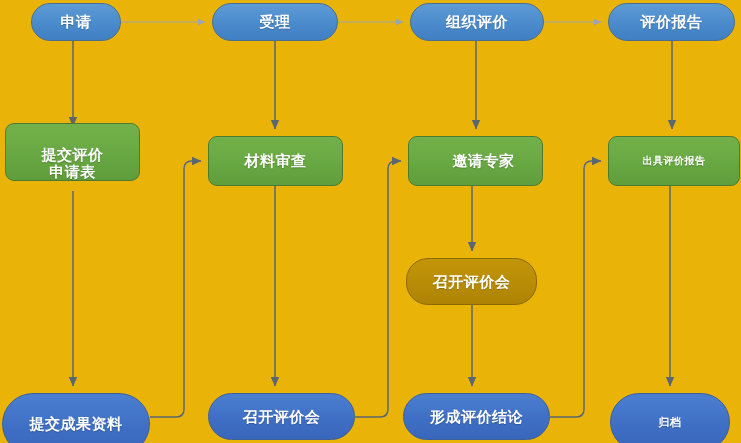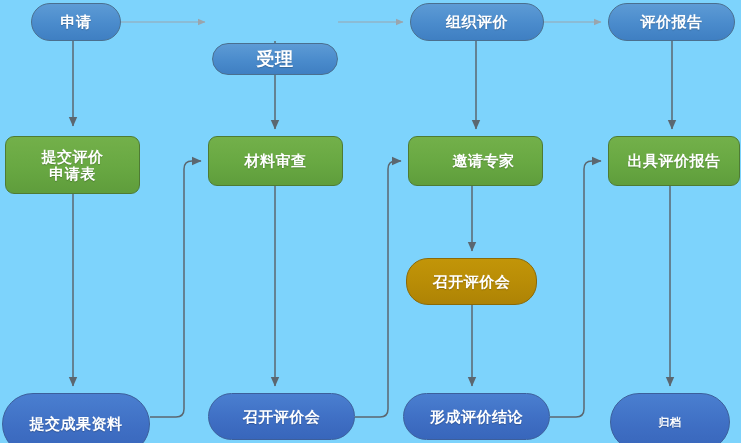--- a/index.html
+++ b/index.html
@@ -7,21 +7,21 @@
     padding: 0;
     background: #ffffff;
   }
   body {
     font-family: "Liberation Sans", "DejaVu Sans", sans-serif;
   }
   #canvas {
     position: relative;
     width: 741px;
     height: 443px;
-    background: #7dd3fc;
+    background: #eab308;
     overflow: hidden;
   }
   #wires {
     position: absolute;
     left: 0;
     top: 0;
     width: 741px;
     height: 443px;
     pointer-events: none;
   }
@@ -98,40 +98,40 @@
         <path d="M 150,417 L 176,417 Q 184,417 184,409 L 184,169 Q 184,161 192,161 L 201,161" fill="none" stroke="#5b6770" stroke-width="1.5" stroke-linecap="butt" marker-end="url(#arrowhead)"></path>
         <path d="M 355,417 L 380,417 Q 388,417 388,409 L 388,169 Q 388,161 396,161 L 401,161" fill="none" stroke="#5b6770" stroke-width="1.5" stroke-linecap="butt" marker-end="url(#arrowhead)"></path>
         <path d="M 550,417 L 576,417 Q 584,417 584,409 L 584,169 Q 584,161 592,161 L 601,161" fill="none" stroke="#5b6770" stroke-width="1.5" stroke-linecap="butt" marker-end="url(#arrowhead)"></path>
       </g>
   </svg>
 
   <div id="node-group">
       <div class="node pill c-blue-top" style="left: 31px; top: 3px; width: 90px; height: 38px; font-size: 15px;">
         <span class="node-label">申请</span>
       </div>
-      <div class="node pill c-blue-top" style="left: 212px; top: 3px; width: 126px; height: 32px; font-size: 18px; margin-top: 40px;">
+      <div class="node pill c-blue-top" style="left: 212px; top: 3px; width: 126px; height: 38px; font-size: 15px;">
         <span class="node-label">受理</span>
       </div>
       <div class="node pill c-blue-top" style="left: 410px; top: 3px; width: 134px; height: 38px; font-size: 15px;">
         <span class="node-label">组织评价</span>
       </div>
       <div class="node pill c-blue-top" style="left: 608px; top: 3px; width: 127px; height: 38px; font-size: 15px;">
         <span class="node-label">评价报告</span>
       </div>
-      <div class="node rrect c-green" style="left: 5px; top: 136px; width: 135px; height: 58px; font-size: 15px;">
+      <div class="node rrect c-green" style="left: 5px; top: 123px; width: 135px; height: 58px; font-size: 15px; align-items: flex-end;">
         <span class="node-label">提交评价
 申请表</span>
       </div>
       <div class="node rrect c-green" style="left: 208px; top: 136px; width: 135px; height: 50px; font-size: 15px;">
         <span class="node-label">材料审查</span>
       </div>
       <div class="node rrect c-green" style="left: 408px; top: 136px; width: 135px; height: 50px; font-size: 15px; padding-left: 16px;">
         <span class="node-label">邀请专家</span>
       </div>
-      <div class="node rrect c-green" style="left: 608px; top: 136px; width: 132px; height: 50px; font-size: 15px;">
+      <div class="node rrect c-green" style="left: 608px; top: 136px; width: 132px; height: 50px; font-size: 10px;">
         <span class="node-label">出具评价报告</span>
       </div>
       <div class="node capsule c-gold" style="left: 406px; top: 258px; width: 131px; height: 47px; font-size: 15px;">
         <span class="node-label">召开评价会</span>
       </div>
       <div class="node pill c-blue-bottom" style="left: 2px; top: 393px; width: 148px; height: 62px; font-size: 15px;">
         <span class="node-label">提交成果资料</span>
       </div>
       <div class="node pill c-blue-bottom" style="left: 208px; top: 393px; width: 147px; height: 47px; font-size: 15px;">
         <span class="node-label">召开评价会</span>

